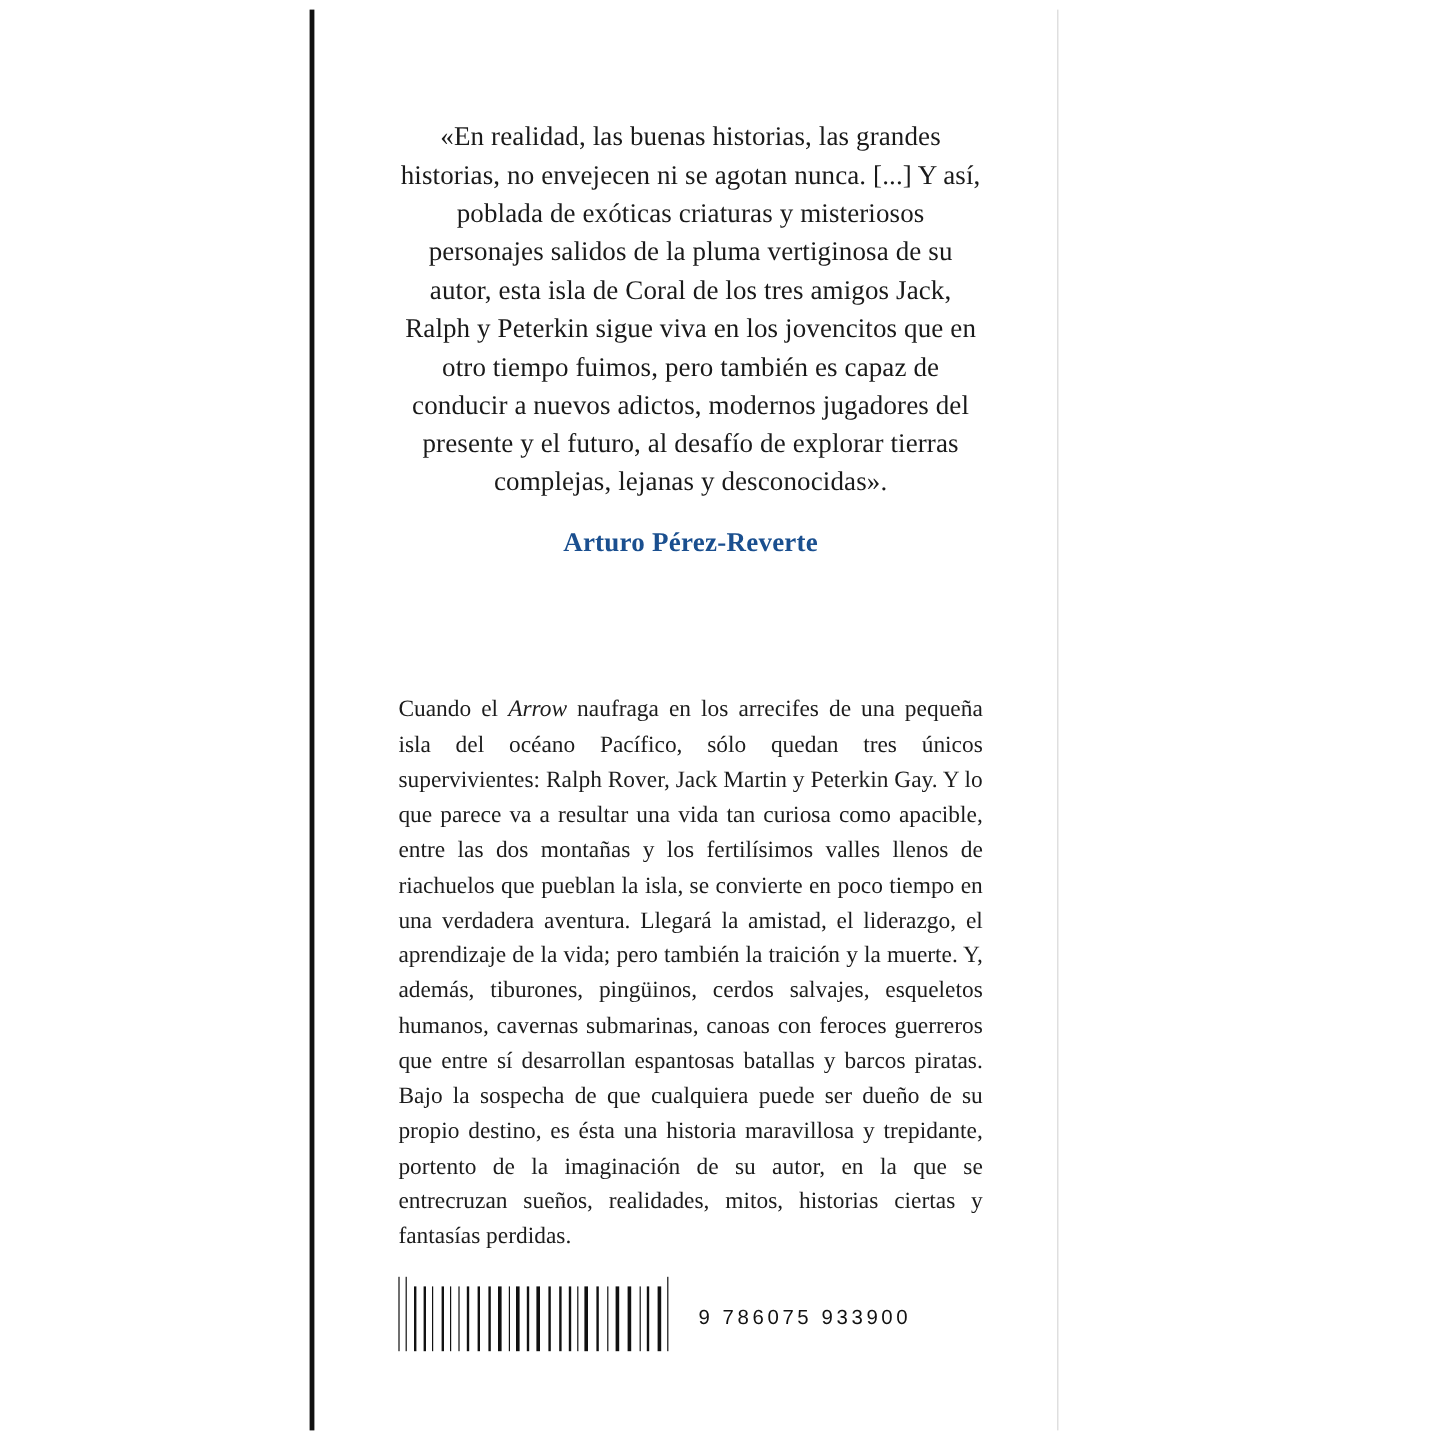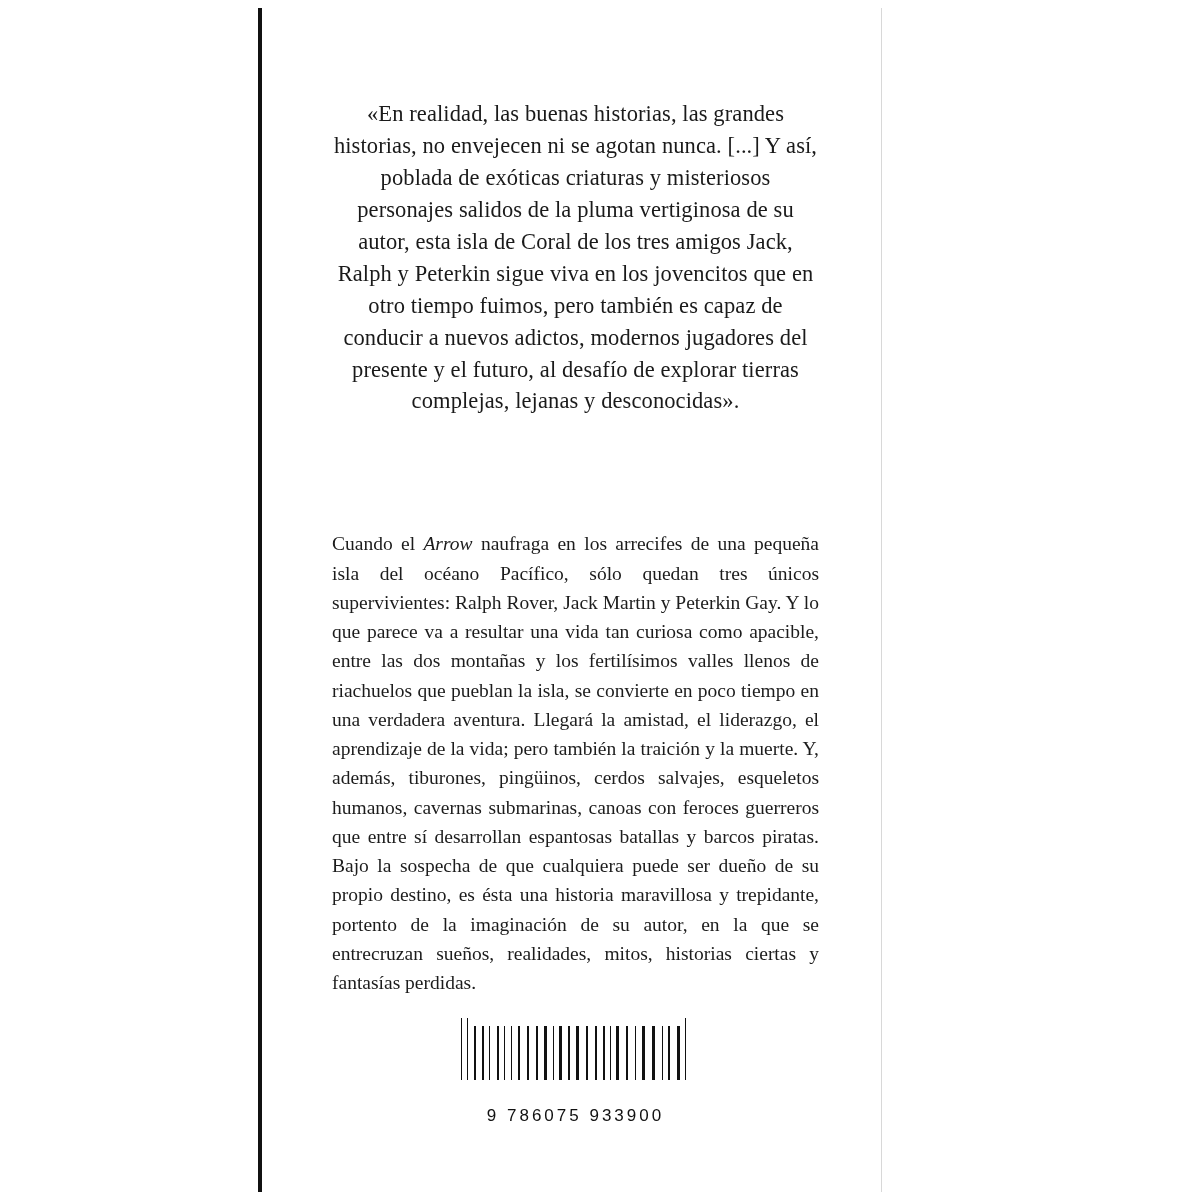--- a/index.html
+++ b/index.html
@@ -74,21 +74,21 @@
     font-style: italic;
   }
 
   
   .barcode-area {
     position: absolute;
     left: 0;
     right: 0;
     bottom: 66px;
     display: flex;
-    flex-direction: column;
+    flex-direction: row;
     align-items: center;
     gap: 20px;
   }
   .barcode {
     display: flex;
     align-items: flex-end;
     height: 62px;
   }
   .barcode span {
     display: block;
@@ -106,20 +106,21 @@
 </head>
 <body>
 
 <div class="book-cover">
   <div class="cover-inner">
 
     <div class="pullquote">
       <p>«En realidad, las buenas historias, las grandes historias, no envejecen ni se agotan nunca. [...] Y así, poblada de exóticas criaturas y misteriosos personajes salidos de la pluma vertiginosa de su autor, esta isla de Coral de los tres amigos Jack, Ralph y Peterkin sigue viva en los jovencitos que en otro tiempo fuimos, pero también es capaz de conducir a nuevos adictos, modernos jugadores del presente y el futuro, al desafío de explorar tierras complejas, lejanas y desconocidas».</p>
     </div>
 
+    <div class="quote-attrib">Arturo Pérez-Reverte</div>
 
     <div class="synopsis">
       <p><span>Cuando el </span><em>Arrow</em><span> naufraga en los arrecifes de una pequeña isla del océano Pacífico, sólo quedan tres únicos supervivientes: Ralph Rover, Jack Martin y Peterkin Gay. Y lo que parece va a resultar una vida tan curiosa como apacible, entre las dos montañas y los fertilísimos valles llenos de riachuelos que pueblan la isla, se convierte en poco tiempo en una verdadera aventura. Llegará la amistad, el liderazgo, el aprendizaje de la vida; pero también la traición y la muerte. Y, además, tiburones, pingüinos, cerdos salvajes, esqueletos humanos, cavernas submarinas, canoas con feroces guerreros que entre sí desarrollan espantosas batallas y barcos piratas. Bajo la sospecha de que cualquiera puede ser dueño de su propio destino, es ésta una historia maravillosa y trepidante, portento de la imaginación de su autor, en la que se entrecruzan sueños, realidades, mitos, historias ciertas y fantasías perdidas.</span></p>
     </div>
 
     <div class="barcode-area">
       <div class="barcode" id="barcode">
           <span style="width: 1px; height: 62px;"></span>
           <span style="width: 1px; height: 62px; background: rgb(255, 255, 255);"></span>
           <span style="width: 1px; height: 62px;"></span>

